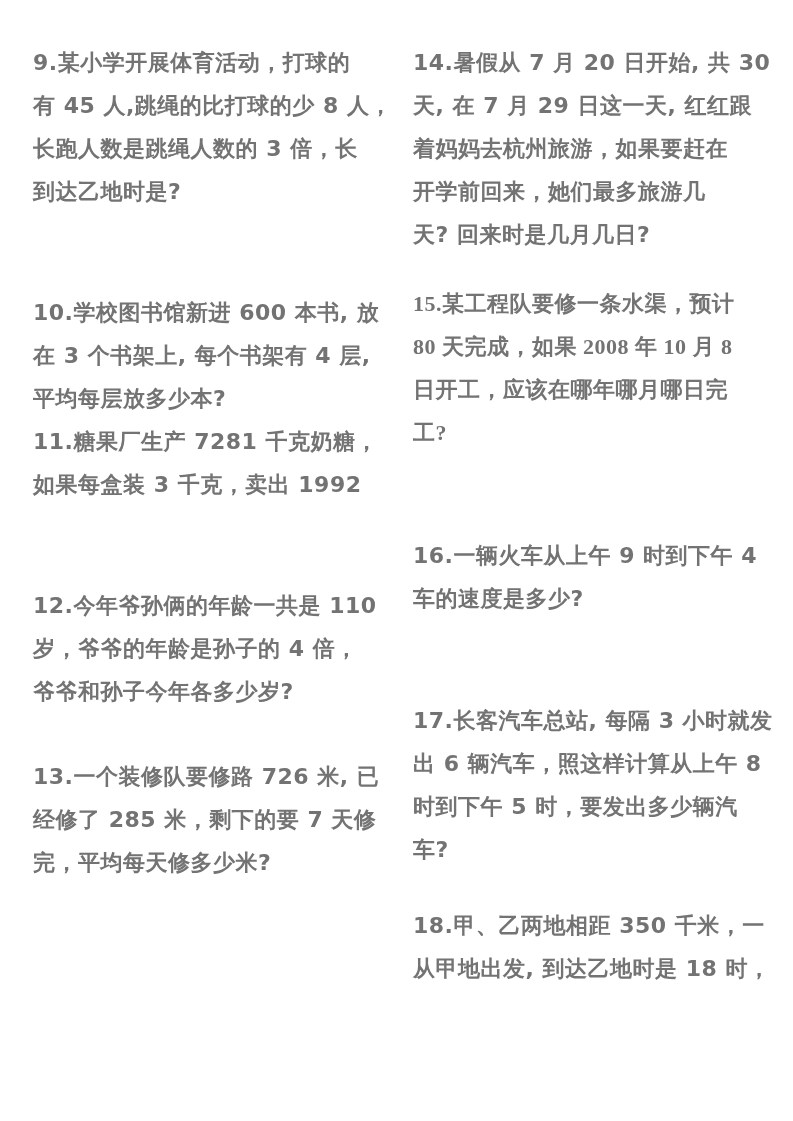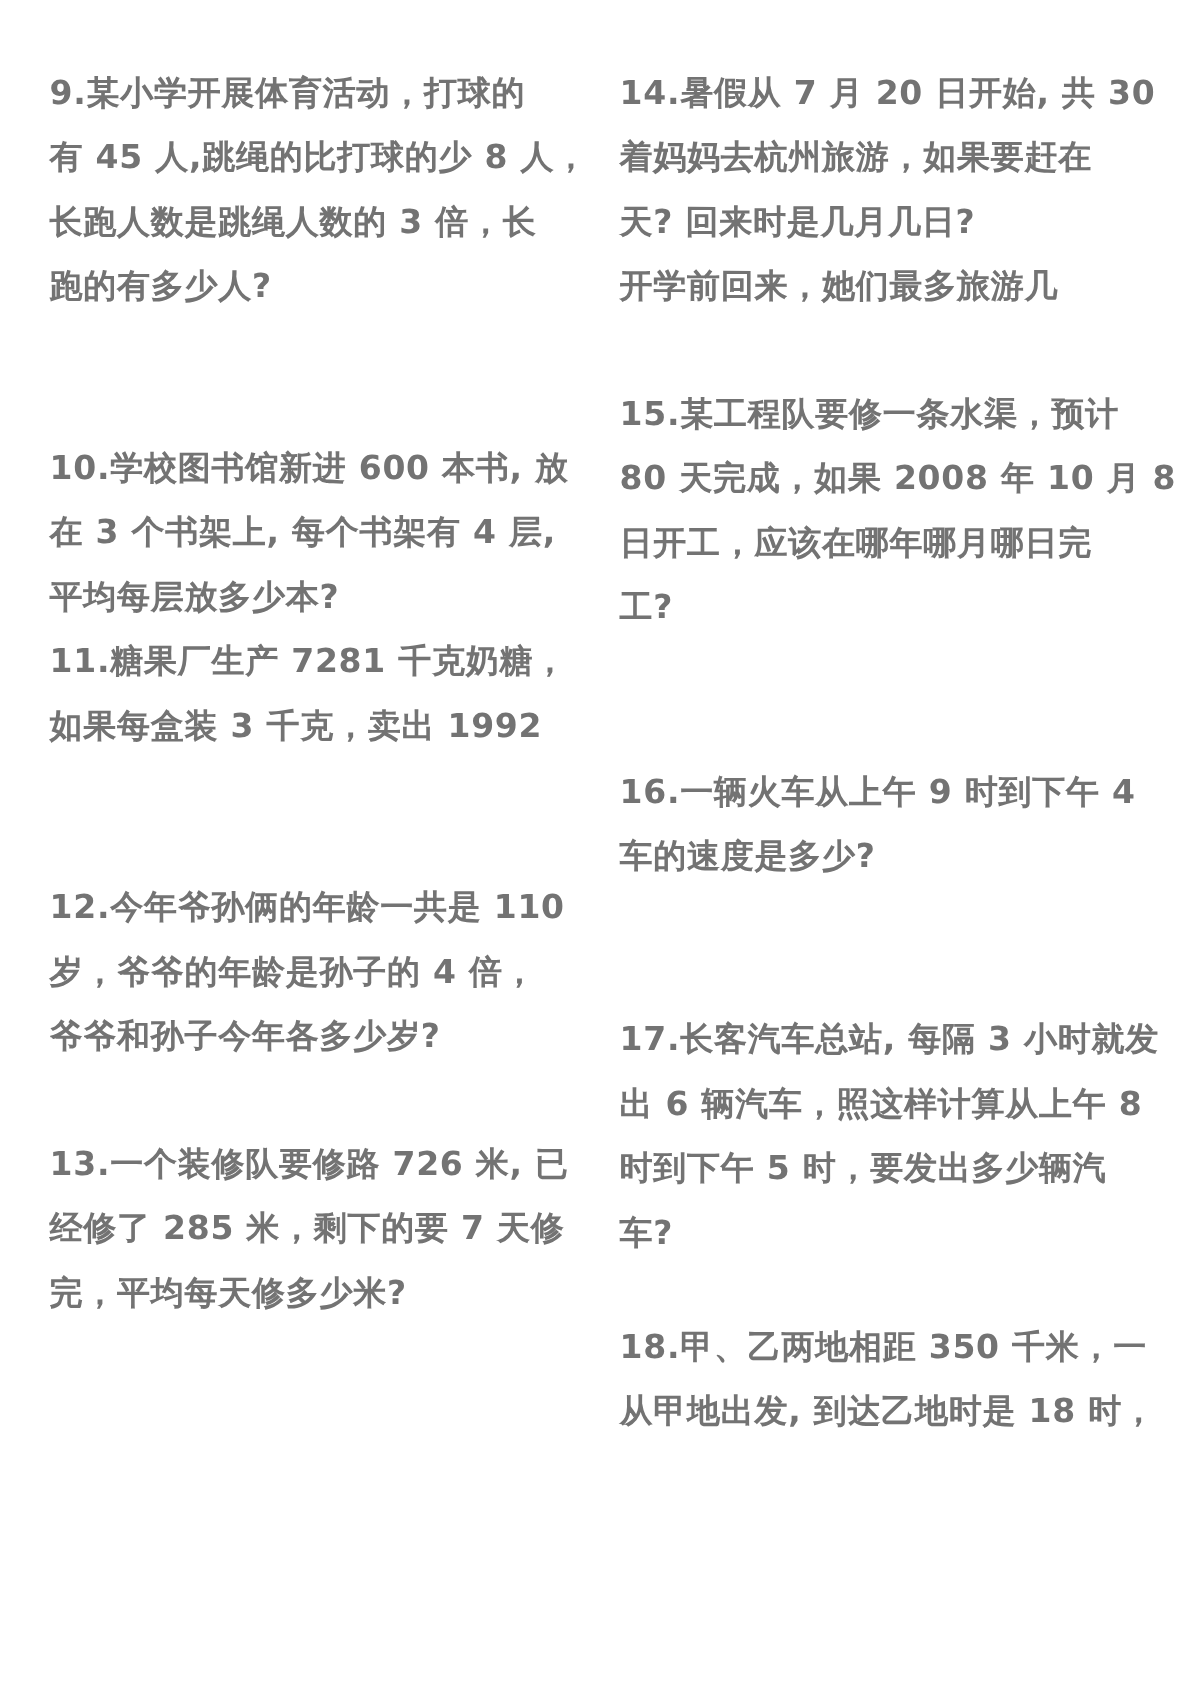--- a/index.html
+++ b/index.html
@@ -35,35 +35,35 @@
     line-height: 43px;
     white-space: nowrap;
     letter-spacing: 0.5px;
     color: #737373;
   }
   
   .col-left  .problem:nth-child(2) { margin-top: 78px; }
   .col-left  .problem:nth-child(3) { }
   .col-left  .problem:nth-child(4) { margin-top: 78px; }
   .col-left  .problem:nth-child(5) { margin-top: 42px; }
-  .col-right .problem:nth-child(2) { margin-top: 42px; }
+  .col-right .problem:nth-child(2) { margin-top: 26px; font-family: Liberation Serif, serif; }
   .col-right .problem:nth-child(3) { margin-top: 80px; }
   .col-right .problem:nth-child(4) { margin-top: 79px; }
   .col-right .problem:nth-child(5) { margin-top: 33px; }
 </style>
 </head>
 <body>
 
 <div class="page">
   <div class="col col-left">
       <div class="problem">
         <div class="line">9.某小学开展体育活动，打球的</div>
         <div class="line">有 45 人,跳绳的比打球的少 8 人，</div>
         <div class="line">长跑人数是跳绳人数的 3 倍，长</div>
-        <div class="line">跑的有多少人?</div>
+        <div class="line">到达乙地时是?</div>
       </div>
       <div class="problem">
         <div class="line">10.学校图书馆新进 600 本书, 放</div>
         <div class="line">在 3 个书架上, 每个书架有 4 层,</div>
         <div class="line">平均每层放多少本?</div>
       </div>
       <div class="problem">
         <div class="line">11.糖果厂生产 7281 千克奶糖，</div>
         <div class="line">如果每盒装 3 千克，卖出 1992</div>
       </div>
@@ -74,23 +74,24 @@
       </div>
       <div class="problem">
         <div class="line">13.一个装修队要修路 726 米, 已</div>
         <div class="line">经修了 285 米，剩下的要 7 天修</div>
         <div class="line">完，平均每天修多少米?</div>
       </div>
     </div>
   <div class="col col-right">
       <div class="problem">
         <div class="line">14.暑假从 7 月 20 日开始, 共 30</div>
+        <div class="line">天, 在 7 月 29 日这一天, 红红跟</div>
         <div class="line">着妈妈去杭州旅游，如果要赶在</div>
+        <div class="line">开学前回来，她们最多旅游几</div>
         <div class="line">天? 回来时是几月几日?</div>
-        <div class="line">开学前回来，她们最多旅游几</div>
       </div>
       <div class="problem">
         <div class="line">15.某工程队要修一条水渠，预计</div>
         <div class="line">80 天完成，如果 2008 年 10 月 8</div>
         <div class="line">日开工，应该在哪年哪月哪日完</div>
         <div class="line">工?</div>
       </div>
       <div class="problem">
         <div class="line">16.一辆火车从上午 9 时到下午 4</div>
         <div class="line">车的速度是多少?</div>

